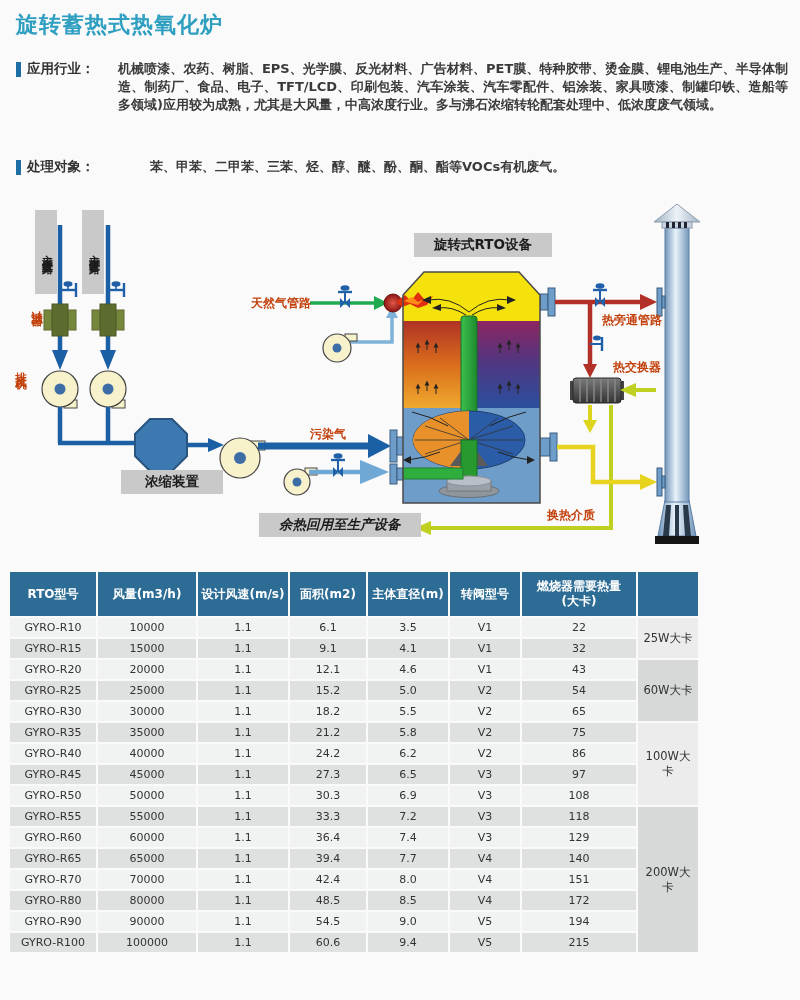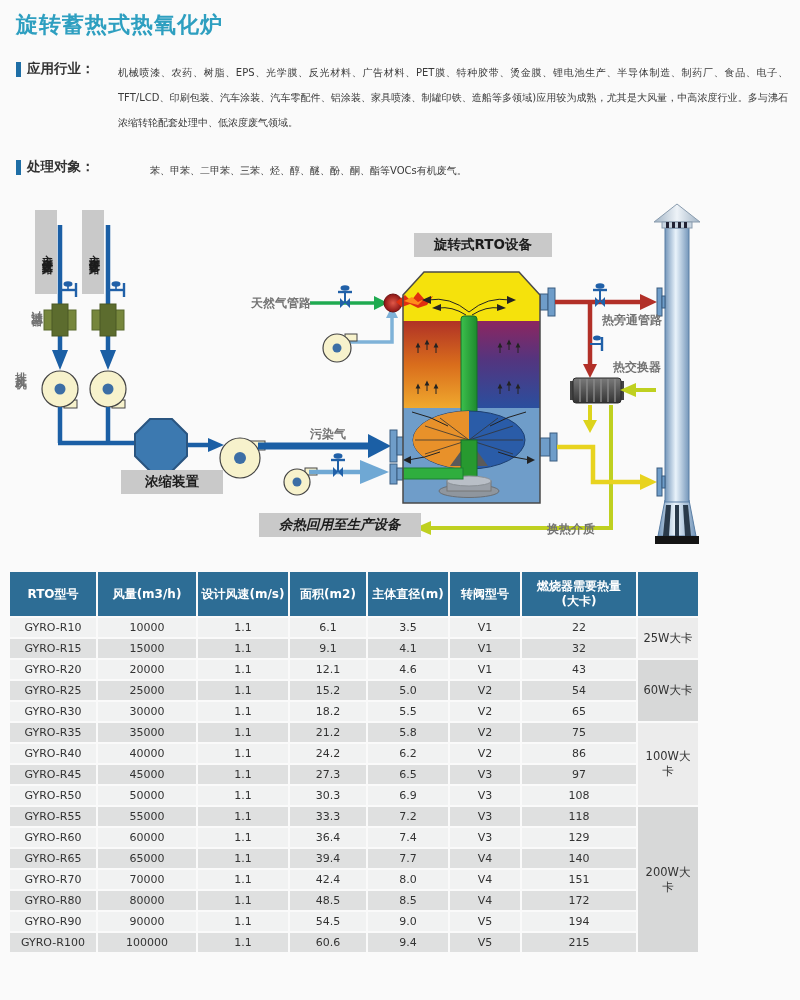--- a/index.html
+++ b/index.html
@@ -7,40 +7,40 @@
        font-family:"DejaVu Sans",sans-serif;}
   .page{position:relative;width:800px;height:704px;background:#fafafa;}
 
   
   .title{position:absolute;left:16px;top:10px;margin:0;font-size:22px;font-weight:bold;color:#2e9fc0;letter-spacing:1px;}
   .section{position:absolute;left:16px;width:772px;display:flex;align-items:flex-start;}
   .sec1{top:60px;}
   .sec2{top:158px;gap:32px;}
   .sec-label{flex:0 0 102px;display:flex;align-items:center;font-size:13.5px;font-weight:bold;color:#333;}
   .bar{display:inline-block;width:5px;height:15px;background:#1e6ea6;margin-right:6px;}
-  .sec-text{flex:1;font-size:10px;line-height:25px;color:#3a3a3a;text-align:justify;}
+  .sec-text{flex:1;font-size:13px;line-height:18px;color:#3a3a3a;text-align:justify;font-weight:bold;}
 
   
   .diagram{position:absolute;left:0;top:200px;width:800px;height:362px;}
   .diagram svg{position:absolute;left:0;top:0;}
-  .dl{position:absolute;font-size:12px;font-weight:bold;color:#737373;white-space:nowrap;}
+  .dl{position:absolute;font-size:12px;font-weight:bold;color:#c2410c;white-space:nowrap;}
   .gbox{background:#c9c9c9;color:#1c1c1c;font-size:13.5px;font-weight:bold;text-align:center;padding:3px 20px;}
   .vert{writing-mode:vertical-rl;text-orientation:upright;letter-spacing:2px;}
   .lb-pipe2{left:35px;top:10px;width:22px;height:80px;padding:2px 0;font-size:11px;display:flex;align-items:center;justify-content:center;}
   .lb-pipe1{left:82px;top:10px;width:22px;height:80px;padding:2px 0;font-size:11px;display:flex;align-items:center;justify-content:center;}
   .lb-filter{left:29px;top:102px;font-size:11.5px;}
   .lb-exfan{left:13px;top:163px;font-size:11.5px;}
   .lb-conc{left:121px;top:270px;width:62px;}
   .lb-poll{left:310px;top:226px;}
   .lb-waste{left:259px;top:313px;font-style:italic;}
   .lb-gas{left:251px;top:95px;}
   .lb-rto{left:414px;top:33px;}
   .lb-bypass{left:602px;top:112px;}
   .lb-hx{left:613px;top:159px;}
-  .lb-medium{left:547px;top:321px;}
+  .lb-medium{left:547px;top:307px;}
 
   
   .rto-table{position:absolute;left:8px;top:570px;border-collapse:collapse;table-layout:fixed;}
   .rto-table th,.rto-table td{border:2px solid #fafafa;text-align:center;vertical-align:middle;}
   .rto-table th{background:#2d6d95;color:#fff;font-size:12px;font-weight:bold;height:44px;padding:0 2px;}
   .rto-table td{font-size:11px;color:#333;height:17px;padding:1px 2px;}
   .rto-table tr.even td{background:#f1f2f2;}
   .rto-table tr.odd td{background:#dfe0e0;}
   .rto-table td.group-cell{font-size:11.5px;color:#333;}
   .rto-table td.g-light{background:#ececec !important;margin-left:18px;}

